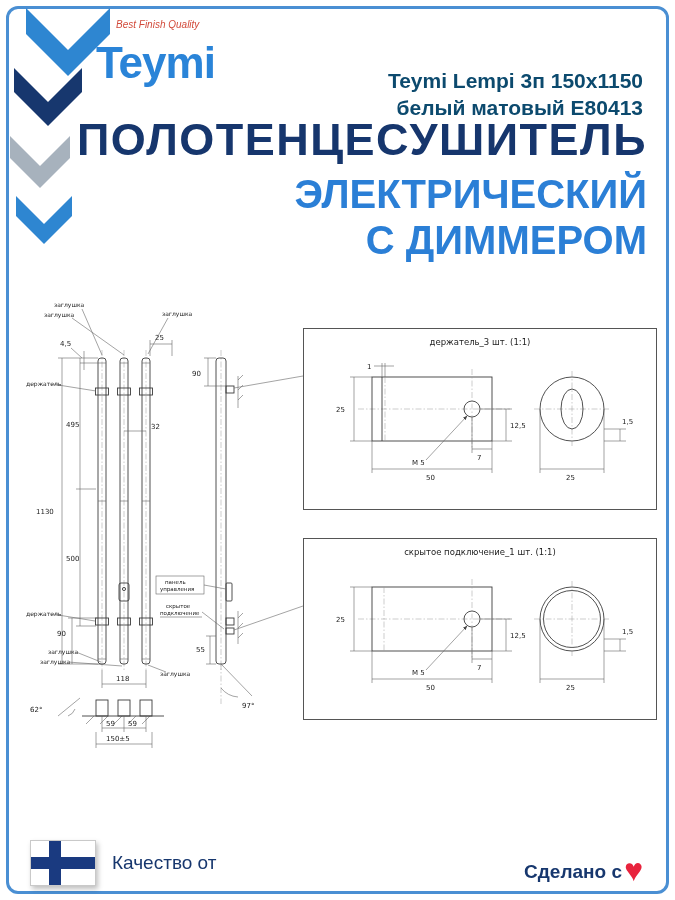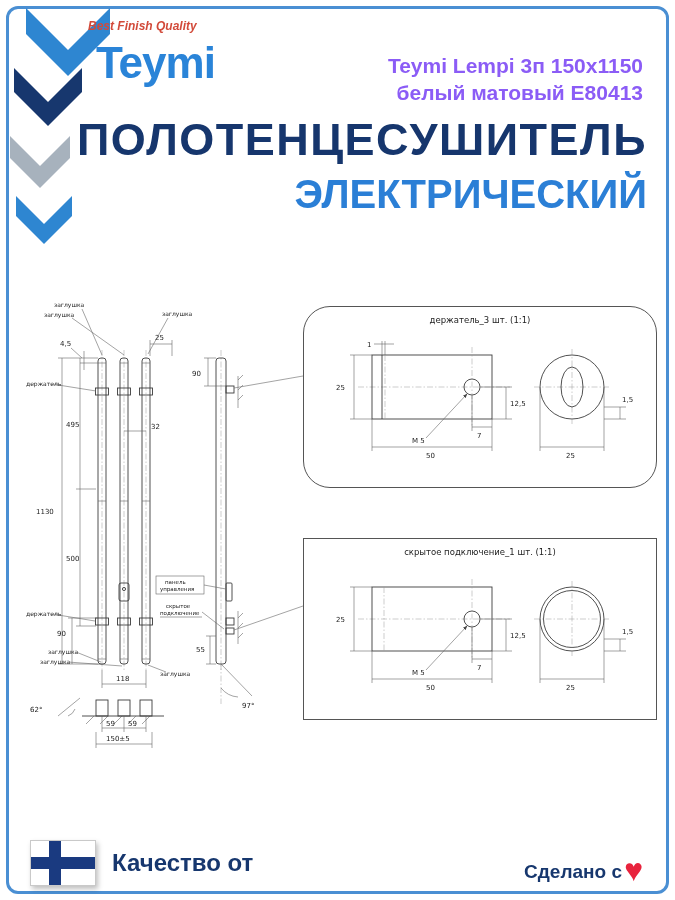--- a/index.html
+++ b/index.html
@@ -1,51 +1,51 @@
 <!DOCTYPE html>
 <html><head>
 <meta charset="utf-8">
 <style>
   html,body{margin:0;padding:0;background:#e9edf2;}
   .page{position:relative;width:675px;height:900px;background:#fff;overflow:hidden;
         font-family:"Liberation Sans",sans-serif;margin:0 auto;}
   .frame{position:absolute;inset:6px;border:3px solid #4a8fd3;border-radius:12px;pointer-events:none;}
 
   
-  .tagline{position:absolute;left:88px;top:19px;font-size:12px;font-weight:bold;font-style:italic;color:#d24a3a;}
+  .tagline{position:absolute;left:116px;top:19px;font-size:10px;font-weight:normal;font-style:italic;color:#d24a3a;}
   .brand{position:absolute;left:96px;top:22px;font-size:44px;font-weight:800;color:#2a84d8;letter-spacing:-1px;margin-top:16px;}
-  .product-title{position:absolute;right:32px;top:52px;text-align:right;font-size:21px;font-weight:800;color:#8b5cf6;line-height:1.3;}
+  .product-title{position:absolute;right:32px;top:67px;text-align:right;font-size:21px;font-weight:800;color:#0c4a6e;line-height:1.3;}
 
   
   .main-title{position:absolute;right:28px;top:116px;text-align:right;}
   .t1{font-size:45px;font-weight:800;color:#16366d;letter-spacing:1.5px;line-height:1.05;}
   .t2,.t3{font-size:40px;font-weight:800;color:#2b7fd6;line-height:1.15;}
   .t2{margin-top:8px;}
 
   
   .main-drawing{position:absolute;left:24px;top:296px;}
   .detail-box{position:absolute;left:303px;width:352px;height:180px;border:1px solid #555;background:#fff;}
-  .detail-top{top:306px;border-radius:27px;}
+  .detail-top{top:328px;}
   .detail-bottom{top:538px;}
 
   svg text{font-family:"DejaVu Sans",sans-serif;font-size:7px;fill:#222;}
   svg .ttl{font-size:8.5px;fill:#222;}
   svg .lbl{font-size:6px;}
   svg .lbl2{font-size:5.5px;}
   .tn{fill:none;stroke:#3c3c3c;stroke-width:0.9;}
   .dim{fill:none;stroke:#666;stroke-width:0.6;}
   .cl{fill:none;stroke:#999;stroke-width:0.5;stroke-dasharray:6 2 1.5 2;}
 
   
   .quality{position:absolute;left:30px;top:840px;display:flex;align-items:center;gap:16px;}
   .flag{position:relative;width:64px;height:44px;background:#fff;border:1px solid #c9c9c9;
         box-shadow:2px 3px 5px rgba(0,0,0,.25);}
   .flag .bar-h{position:absolute;left:0;top:16px;width:100%;height:12px;background:#1a3a80;}
   .flag .bar-v{position:absolute;left:18px;top:0;width:12px;height:100%;background:#1a3a80;}
-  .quality-text{font-size:24px;font-weight:700;color:#17376e;line-height:1.25;}
+  .quality-text{font-size:19px;font-weight:400;color:#17376e;line-height:1.25;}
   .made{position:absolute;right:32px;top:856px;display:flex;align-items:center;gap:2px;
         font-size:19px;font-weight:800;color:#17376e;}
   .heart{color:#e8233d;font-size:32px;line-height:1;transform:translateY(-2px);}
 </style>
 </head>
 <body>
 
 <div class="page">
   <div class="frame"></div>
 
@@ -59,20 +59,21 @@
   <div class="tagline">Best Finish Quality</div>
   <div class="brand">Teymi</div>
   <div class="product-title">
     <div>Teymi Lempi 3п 150x1150</div>
     <div>белый матовый E80413</div>
   </div>
 
   <div class="main-title">
     <div class="t1">ПОЛОТЕНЦЕСУШИТЕЛЬ</div>
     <div class="t2">ЭЛЕКТРИЧЕСКИЙ</div>
+    <div class="t3">С ДИММЕРОМ</div>
   </div>
 
   <svg class="main-drawing" width="280" height="470" viewBox="0 0 280 470">
 
     <g>
 
       <line class="cl" x1="78" y1="54" x2="78" y2="376"></line>
       <line class="cl" x1="100" y1="54" x2="100" y2="376"></line>
       <line class="cl" x1="122" y1="54" x2="122" y2="376"></line>
 

